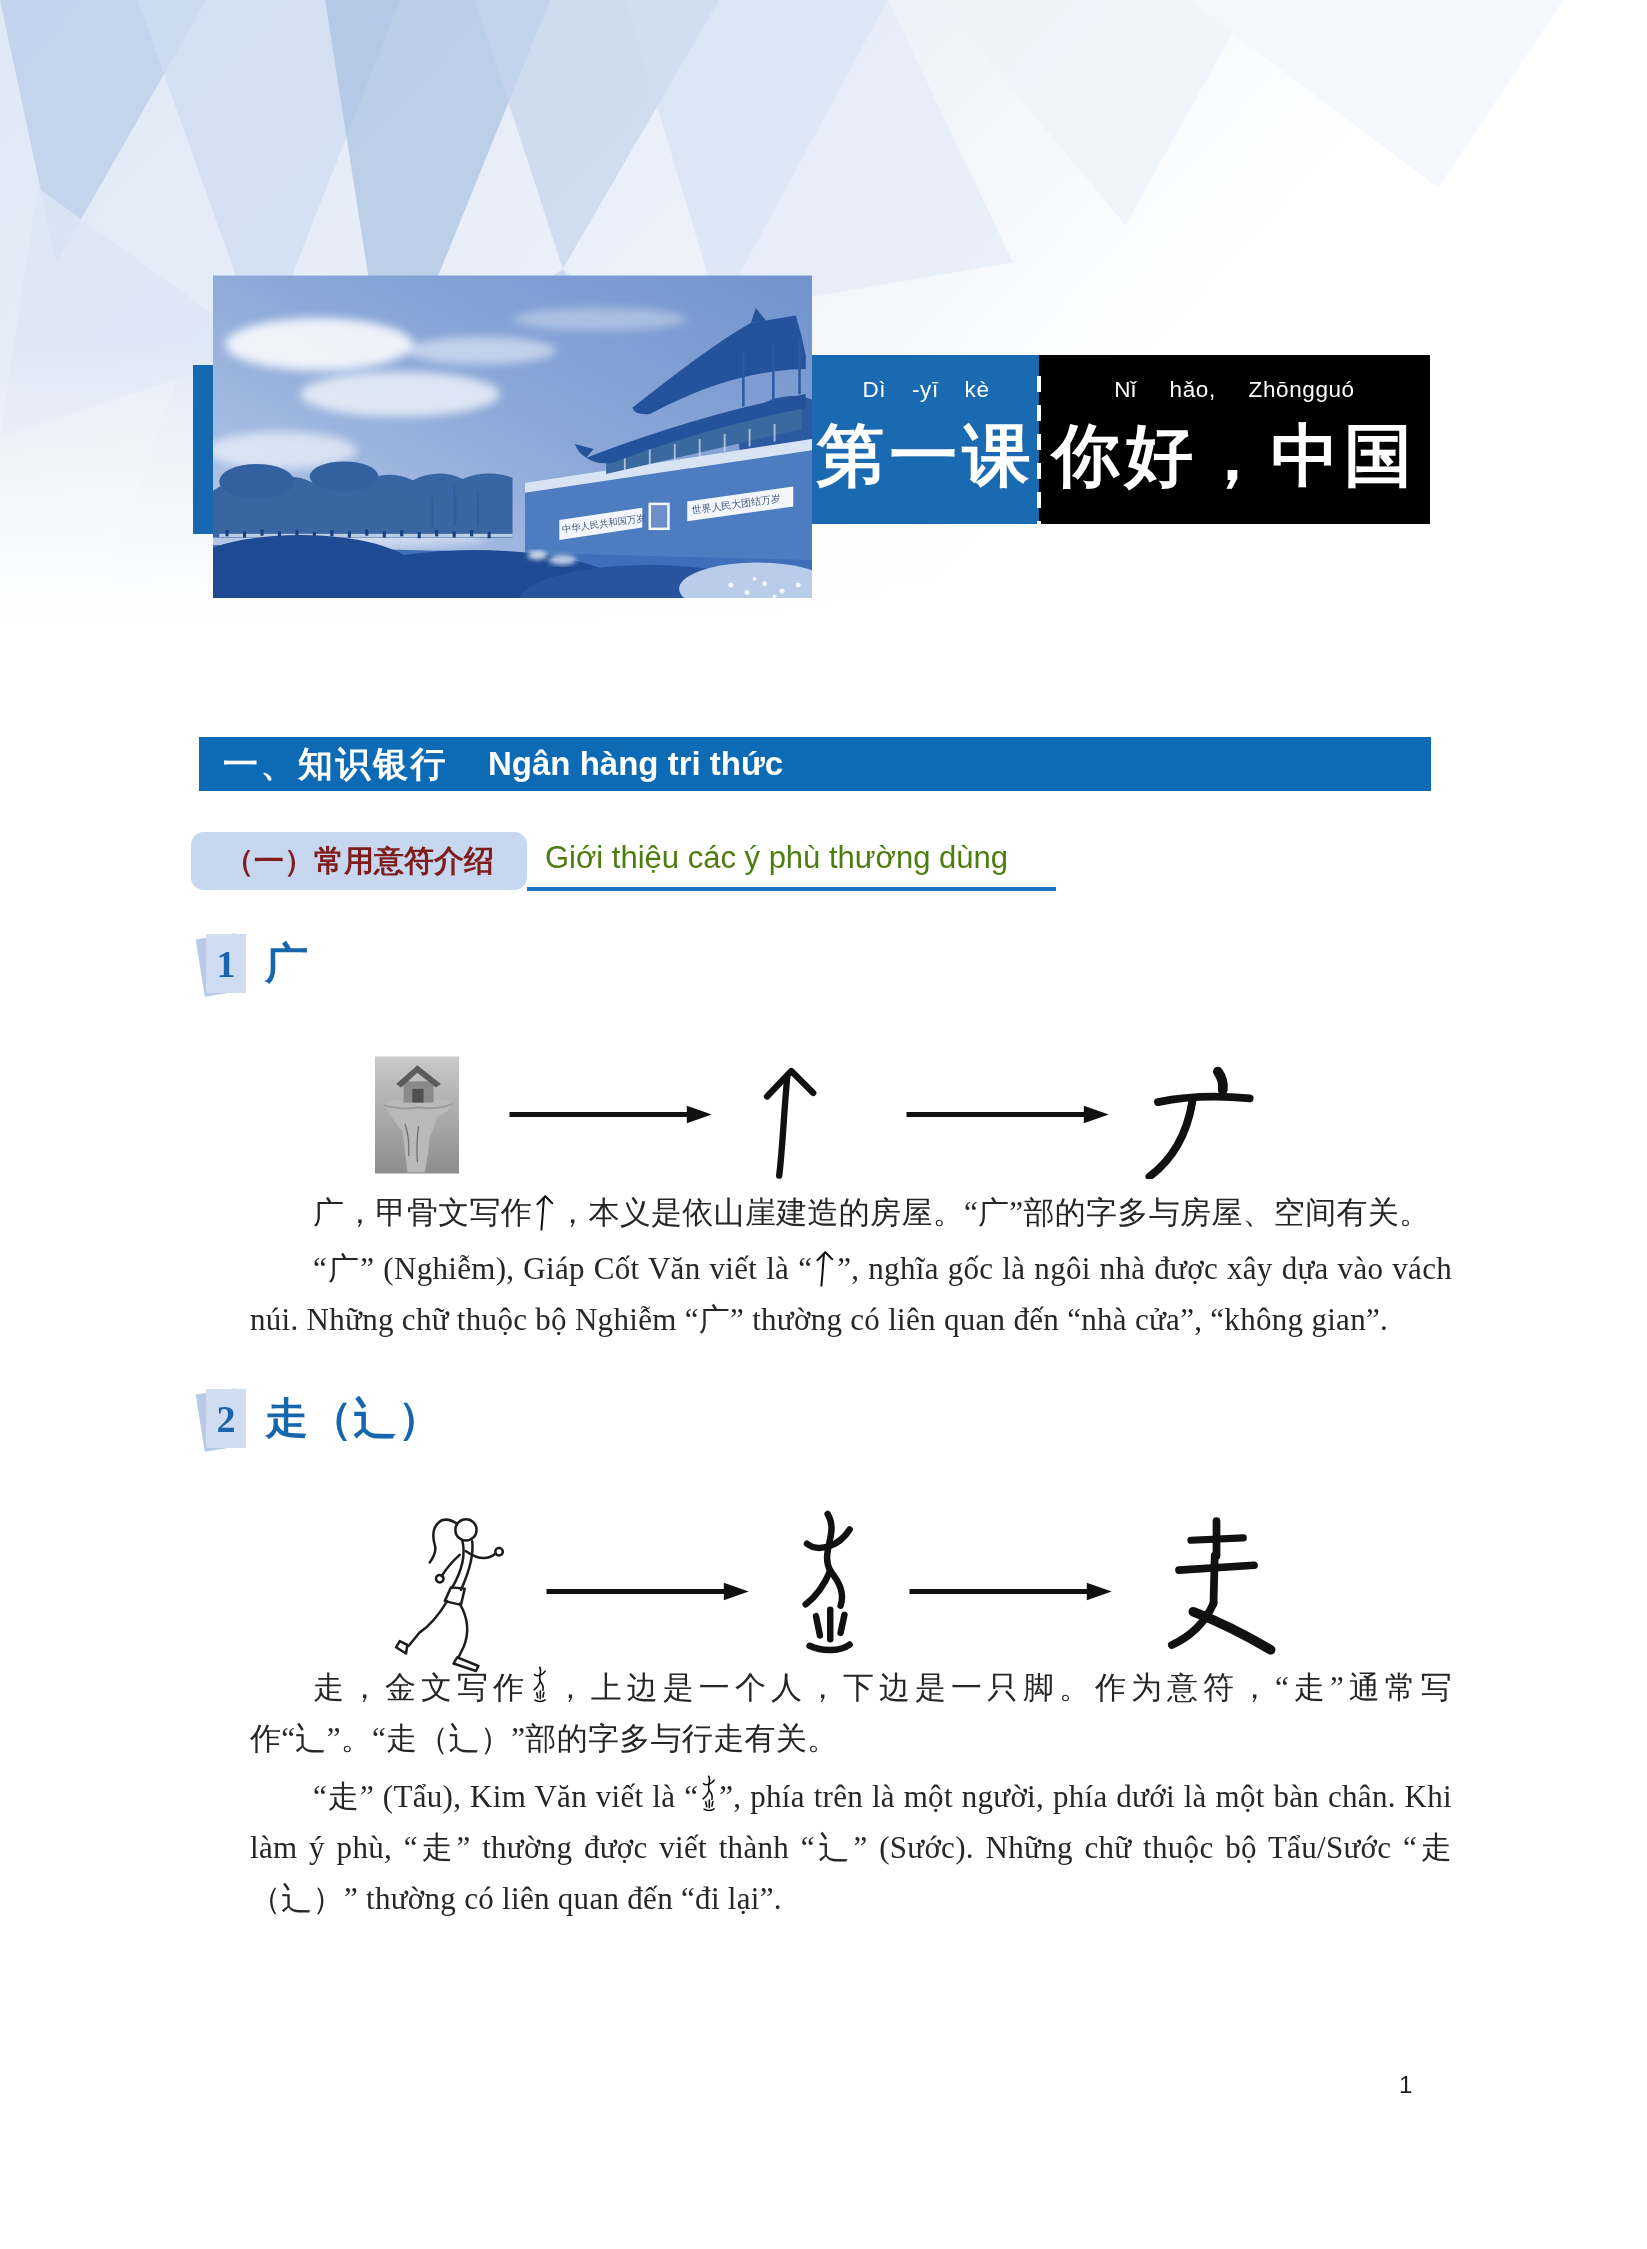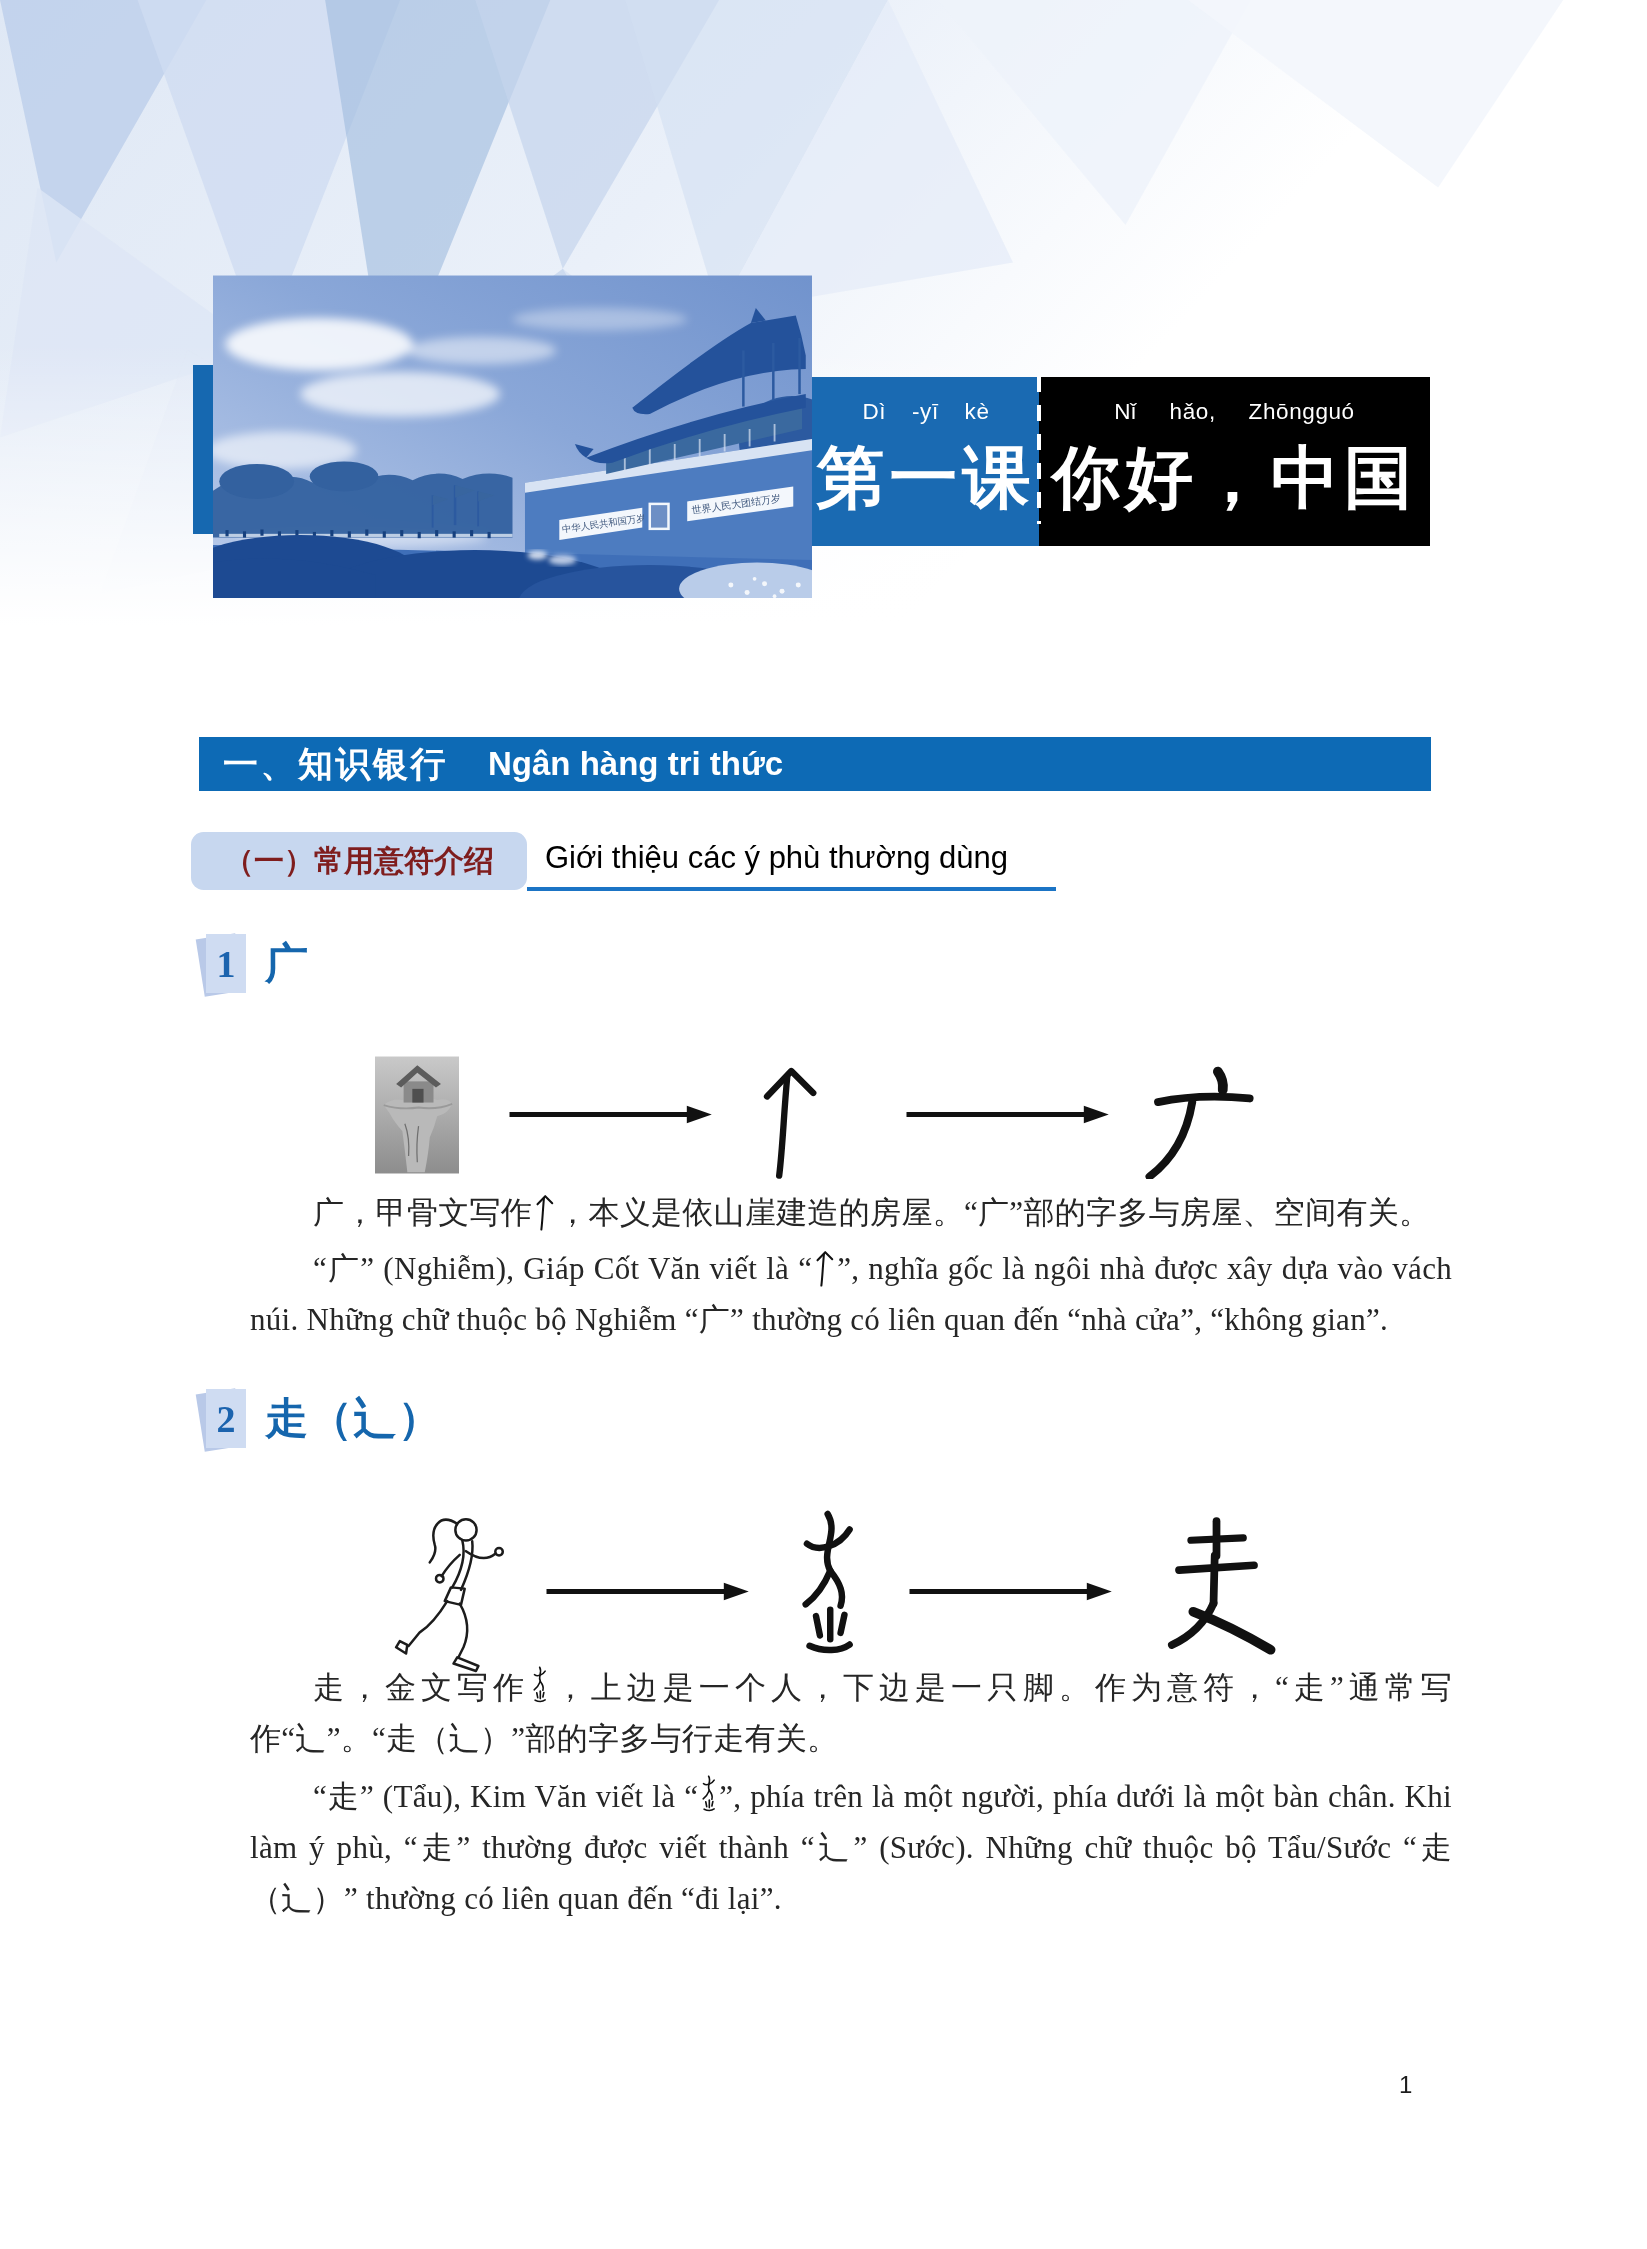--- a/index.html
+++ b/index.html
@@ -7,41 +7,41 @@
         font-family:"Liberation Serif","DejaVu Serif",serif;color:#232323;}
 
   
   .bg-poly{position:absolute;left:0;top:0;width:1647px;height:625px;}
 
   
   .photo{position:absolute;left:213px;top:275px;width:599px;height:323px;z-index:3;}
 
   
   .banner-sliver{position:absolute;left:193px;top:365px;width:20px;height:169px;background:#1668b0;z-index:2;}
-  .lesson-block{position:absolute;top:377px;height:169px;z-index:2;display:flex;flex-direction:column;
+  .lesson-block{position:absolute;top:355px;height:169px;z-index:2;display:flex;flex-direction:column;
                 align-items:center;justify-content:center;color:#ffffff;}
   .lesson-dark{left:812px;width:228px;background:#1a6ab2;}
   .lesson-light{left:1039px;width:391px;background:#000000;}
   .lesson-pinyin{font-family:"Liberation Sans","DejaVu Sans",sans-serif;font-size:22.5px;letter-spacing:0.6px;word-spacing:19px;margin-bottom:8.8px;}
   .lesson-light .lesson-pinyin{word-spacing:26px;}
   .lesson-hanzi{font-size:68px;font-weight:bold;letter-spacing:5px;font-family:"Liberation Sans","DejaVu Sans",sans-serif;}
   .lesson-divider{position:absolute;left:1037px;top:376px;width:3.8px;height:148px;z-index:4;
       background-image:repeating-linear-gradient(to bottom,#ffffff 0 16.3px,rgba(255,255,255,0) 16.3px 29px);}
 
   
   .section-banner{position:absolute;left:199px;top:737px;width:1232px;height:54px;background:#0d6ab5;
       display:flex;align-items:center;color:#fff;z-index:2;text-align:center;}
   .section-zh{font-family:"Liberation Sans","DejaVu Sans",sans-serif;font-weight:bold;font-size:35px;letter-spacing:2.5px;margin-left:24px;}
   .section-vi{font-family:"Liberation Sans","DejaVu Sans",sans-serif;font-weight:bold;font-size:33px;margin-left:40px;}
 
   
   .sub-pill{position:absolute;left:191px;top:832px;width:336px;height:58px;background:#c7d7ef;border-radius:12.5px;
       display:flex;align-items:center;justify-content:center;z-index:2;}
   .sub-pill-label{color:#7f1d1d;font-weight:bold;font-size:30px;font-family:"Liberation Sans","DejaVu Sans",sans-serif;}
-  .sub-vi{position:absolute;left:545px;top:840px;color:#000000;font-size:31px;z-index:2;
+  .sub-vi{position:absolute;left:545px;top:840px;color:#4d7c0f;font-size:31px;z-index:2;
       font-family:"Liberation Sans","DejaVu Sans",sans-serif;}
   .sub-underline{position:absolute;left:527px;top:887px;width:529px;height:4.4px;background:#1b74c5;z-index:2;}
 
   
   .item-heading{position:absolute;display:flex;align-items:center;gap:19px;z-index:2;}
   .badge{position:relative;width:40px;height:59px;flex:0 0 auto;}
   .badge-shadow{position:absolute;left:-6.3px;top:1.9px;width:40px;height:58px;background:#b9c9e8;transform:rotate(-9deg);}
   .badge-face{position:absolute;left:0;top:0;width:40px;height:59px;background:#cfdcf2;display:flex;align-items:center;justify-content:center;
       color:#1b63ae;font-weight:bold;font-size:38px;font-family:"Liberation Serif","DejaVu Serif",serif;}
   .headword{color:#1566ad;font-weight:bold;font-size:43px;letter-spacing:1.3px;}

